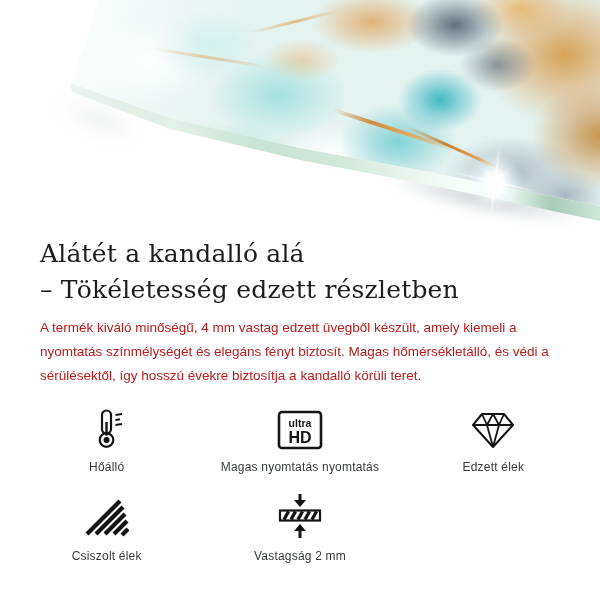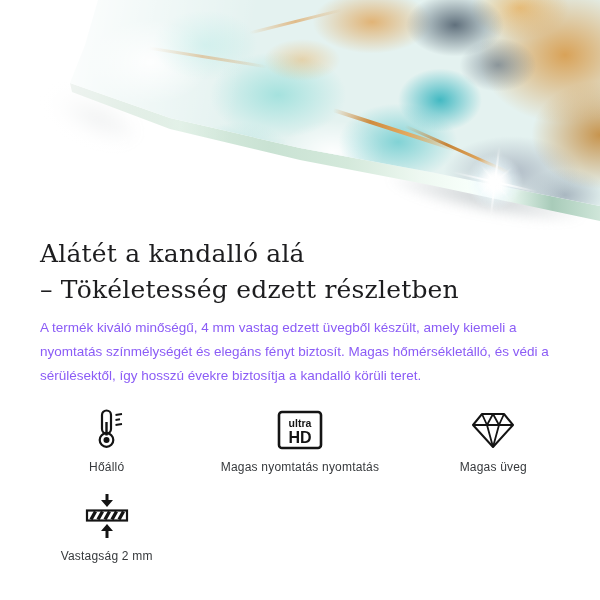--- a/index.html
+++ b/index.html
@@ -75,21 +75,21 @@
   .sparkle .ray-d2 { position:absolute; left:-22px; top:-1px; width:44px; height:2px; transform:rotate(-40deg); opacity:.7;
     background:linear-gradient(to right, rgba(255,255,255,0), #fff 50%, rgba(255,255,255,0)); }
   .sparkle .core { position:absolute; left:-2.5px; top:-2.5px; width:5px; height:5px; border-radius:50%;
     background:#fff; box-shadow:0 0 7px 2px rgba(255,255,255,.95); }
 
   
   .content { padding:0 40px; }
   .title { margin-top:2px; font-family:"DejaVu Serif","Liberation Serif",serif; font-weight:400;
     font-size:25px; line-height:36px; color:#1d1d1f; letter-spacing:.2px; }
   .title span { display:block; }
-  .desc { margin-top:8px; max-width:528px; font-size:13.5px; line-height:24px; color:#8b5cf6; }
+  .desc { margin-top:8px; max-width:528px; font-size:13.5px; line-height:24px; color:#b91c1c; }
 
   
   .features { margin-top:16px; padding:0 10px; display:grid; grid-template-columns:repeat(3,1fr); row-gap:18px; }
   .feature { display:flex; flex-direction:column; align-items:center; }
   .icon-box { height:46px; display:flex; align-items:flex-end; justify-content:center;text-align:center; }
   .feature .label { margin-top:10px; font-size:12px; line-height:15px; color:#36393c; letter-spacing:.2px; text-align:left; }
   .ic { stroke:#141414; fill:none; }
   .ic .fill { fill:#141414; stroke:none; }
   .ic text { fill:#141414; stroke:none; font-family:"Liberation Sans","DejaVu Sans",sans-serif; }
 </style>
@@ -157,23 +157,35 @@
     </div>
 
 
     <div class="feature">
       <div class="icon-box">
         <svg class="ic" width="44" height="40" viewBox="0 0 44 40">
           <path d="M11 4 L33 4 L42 15 L22 37 L2 15 Z" stroke-width="2" stroke-linejoin="round"></path>
           <path d="M2 15 L42 15 M11 4 L16 15 L22 37 M33 4 L28 15 L22 37 M16 15 L22 4 L28 15" stroke-width="1.8" stroke-linejoin="round"></path>
         </svg>
       </div>
-      <div class="label">Magas üveg</div>
-    </div>
-
+      <div class="label">Edzett élek</div>
+    </div>
+
+    <div class="feature">
+      <div class="icon-box">
+        <svg class="ic" width="44" height="44" viewBox="0 0 44 44">
+          <path d="M2 39 L35 6" stroke-width="4.2"></path>
+          <path d="M11 39 L38 12" stroke-width="4.2"></path>
+          <path d="M20 39 L40 19" stroke-width="4.2"></path>
+          <path d="M29 39 L42 26" stroke-width="4.2"></path>
+          <path d="M37 40 L43 34" stroke-width="4.2"></path>
+        </svg>
+      </div>
+      <div class="label">Csiszolt élek</div>
+    </div>
 
     <div class="feature">
       <div class="icon-box">
         <svg class="ic" width="46" height="46" viewBox="0 0 46 46">
           <line x1="23" y1="1" x2="23" y2="8" stroke-width="3"></line>
           <polygon class="fill" points="17,7 29,7 23,14"></polygon>
           <rect x="3" y="17.5" width="40" height="10" stroke-width="2.2"></rect>
           <path d="M7 26.5 L11.5 18.5 M14 26.5 L18.5 18.5 M21 26.5 L25.5 18.5 M28 26.5 L32.5 18.5 M35 26.5 L39.5 18.5" stroke-width="3.4"></path>
           <polygon class="fill" points="17,38 29,38 23,31"></polygon>
           <line x1="23" y1="38" x2="23" y2="45" stroke-width="3"></line>

